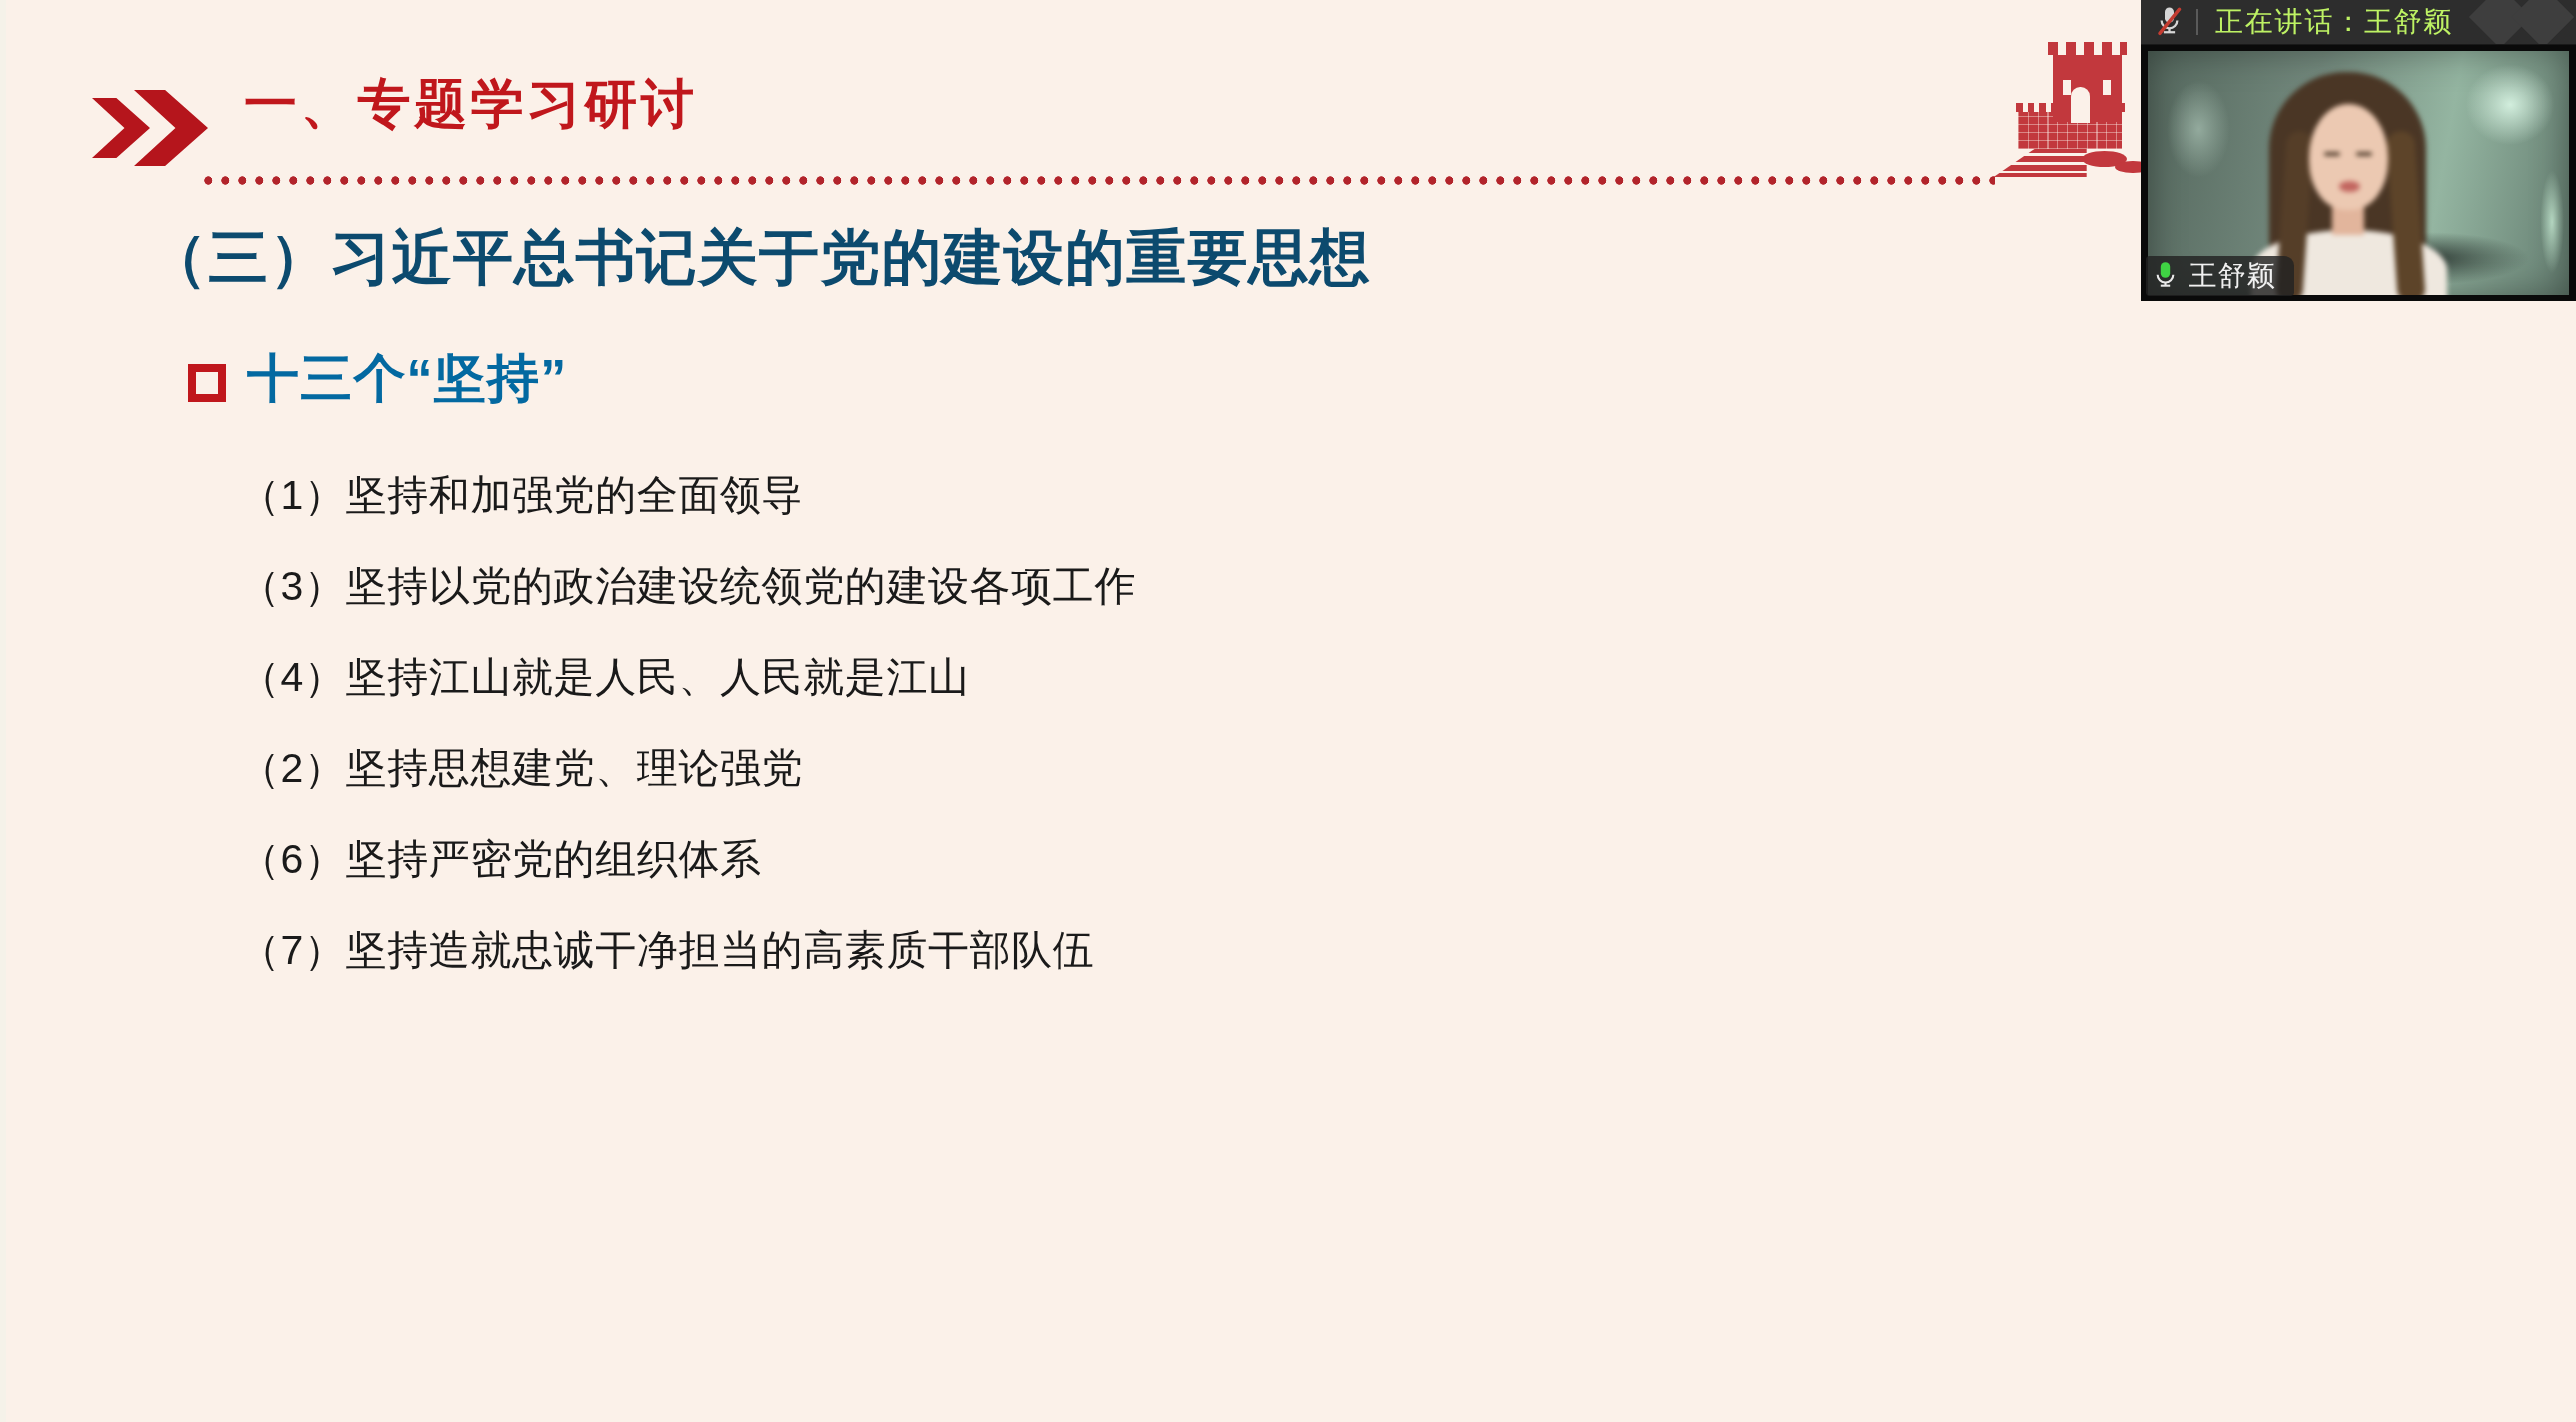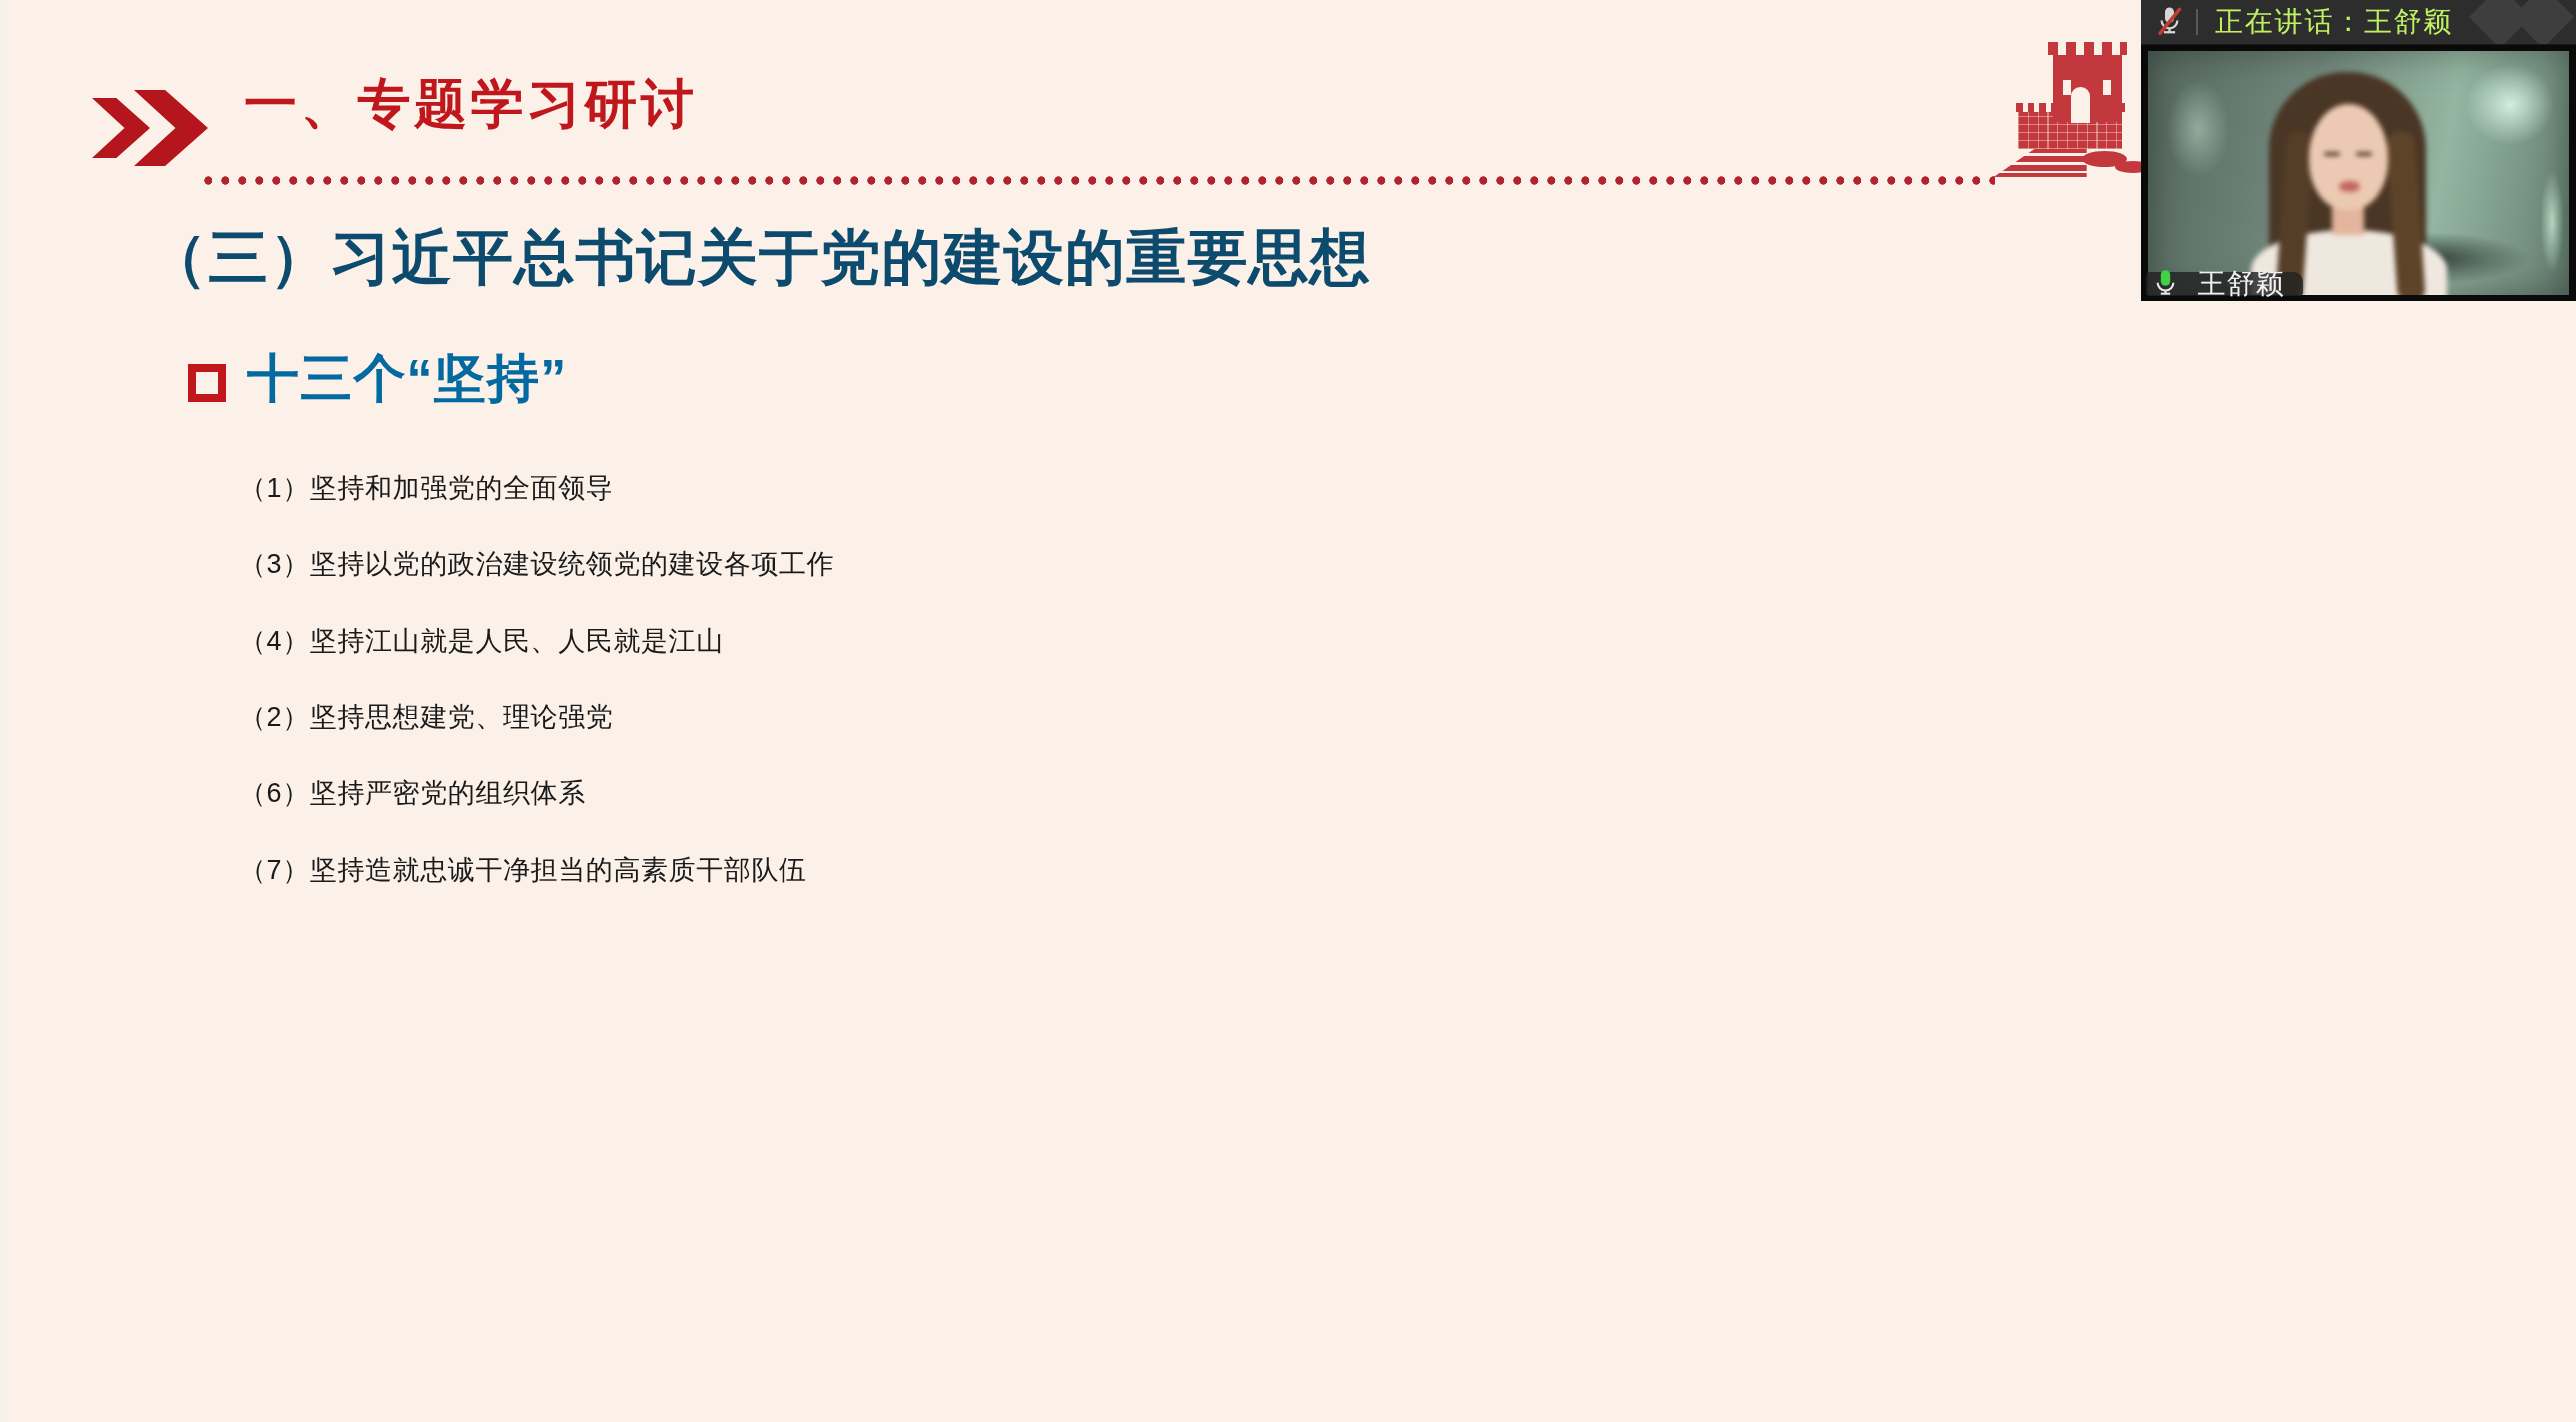--- a/index.html
+++ b/index.html
@@ -51,21 +51,21 @@
 
   
   .slide-subtitle{position:absolute;left:147px;top:225px;font-size:60px;font-weight:700;
     color:#0c4a6e;letter-spacing:1.2px;line-height:1.1;}
   .bullet-row{position:absolute;left:188px;top:344px;display:flex;align-items:center;}
   .bullet-square{width:38px;height:38px;border:8.6px solid var(--accent-red);margin-top:8.6px;}
   .bullet-heading{margin-left:21px;font-size:52px;font-weight:700;color:#0369a1;letter-spacing:1.2px;}
   .items-col{position:absolute;display:flex;flex-direction:column;gap:48px;}
   .items-col.left{left:239px;top:474px;}
   .items-col.right{left:1415px;top:474px;}
-  .items-col li{list-style:none;font-size:27px;line-height:1.05;color:var(--text-black);
+  .items-col li{list-style:none;font-size:41px;line-height:1.05;color:var(--text-black);
     font-weight:500;letter-spacing:0.6px;white-space:nowrap;}
 
   
   .webcam{position:absolute;left:2141px;top:0;width:435px;height:302px;z-index:5;}
   .webcam-bar{position:relative;width:100%;height:45px;background:var(--webcam-bar-bg);
     display:flex;align-items:center;padding-left:14.7px;overflow:hidden;
     border-bottom:1.8px solid #191919;}
   .bar-divider{width:1.8px;height:26px;background:#5a5a5a;margin:0 17px 0 13.5px;}
   .bar-text{font-size:28px;color:#bef264;letter-spacing:1.8px;white-space:nowrap;}
   .bar-diamond{position:absolute;width:44px;height:44px;background:#3e3e3e;transform:rotate(45deg);top:-4.9px;}
@@ -92,22 +92,22 @@
   .person-shirt{position:absolute;left:103px;top:179px;width:196px;height:80px;background:#efe8df;
     border-radius:52% 52% 0 0;}
   .person-face{position:absolute;left:161px;top:53px;width:79px;height:106px;background:#ecc9b2;
     border-radius:50% 50% 46% 46%;}
   .person-eye{position:absolute;top:48px;width:16px;height:4.3px;background:#54402f;border-radius:2.5px;}
   .person-eye.eye-left{left:14.7px;}
   .person-eye.eye-right{left:47px;}
   .person-mouth{position:absolute;left:29.4px;top:77px;width:21px;height:11px;background:#c2655f;
     border-radius:50%;}
 
-  .name-tag{position:absolute;left:4.9px;bottom:4.9px;height:24px;display:flex;align-items:center;
-    background:rgba(34,34,34,.82);border-radius:3.7px 9.8px 3.7px 3.7px;padding:0 18.4px 0 8.6px;gap:20px;}
+  .name-tag{position:absolute;left:4.9px;bottom:4.9px;height:40px;display:flex;align-items:center;
+    background:rgba(34,34,34,.82);border-radius:3.7px 9.8px 3.7px 3.7px;padding:0 18.4px 0 8.6px;gap:11px;}
   .name-text{font-size:28px;color:#f1f1f1;letter-spacing:1.2px;white-space:nowrap;}
 </style>
 </head>
 <body>
 
 <div class="screen">
   <div class="left-edge"></div>
 
   <span class="chevron small"></span>
   <span class="chevron large"></span>

